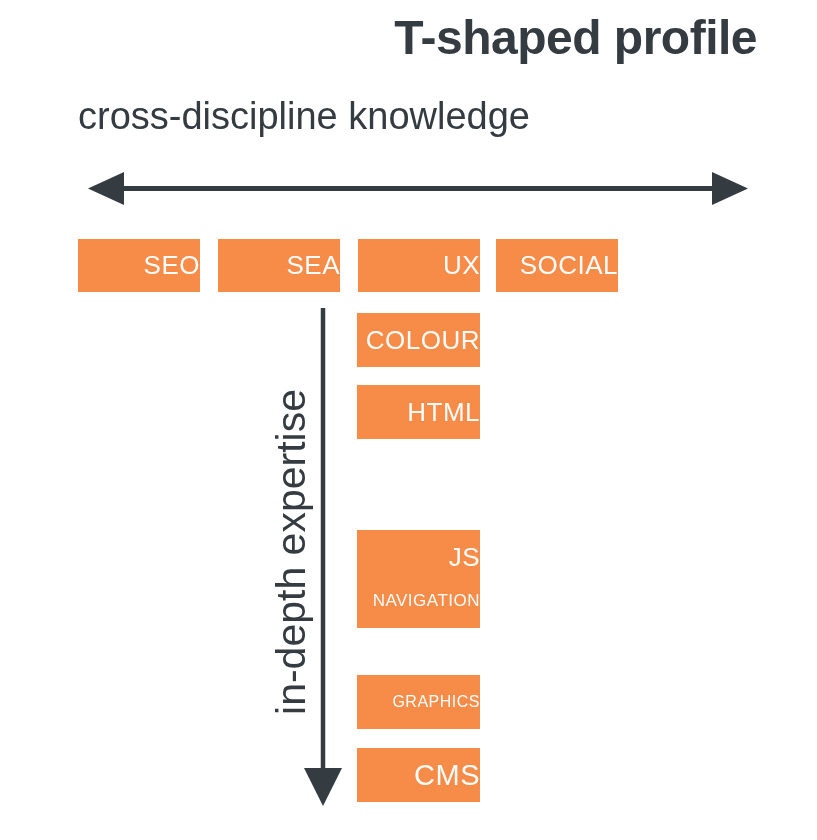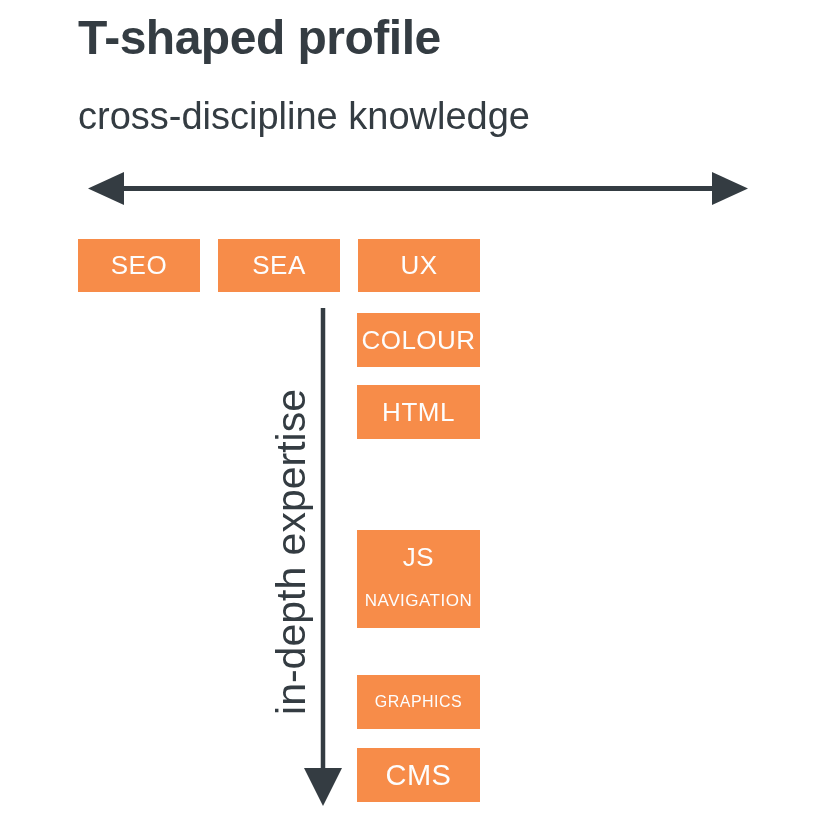--- a/index.html
+++ b/index.html
@@ -16,21 +16,21 @@
     overflow: hidden;
   }
   .canvas {
     position: relative;
     width: 817px; height: 840px;
     background: var(--bg);
   }
   .title {
     position: absolute;
     top: 10px; left: 78px; width: 679px;
-    text-align: left;
+    text-align: right;
     font-size: 48px;
     font-weight: 700;
     color: var(--dark);
     letter-spacing: -0.5px;
   }
   .subtitle {
     position: absolute;
     top: 95px; left: 78px; width: 679px;
     text-align: left;
     font-size: 38px;
@@ -59,21 +59,21 @@
     font-size: 41px;
     font-weight: 400;
     color: var(--dark);
   }
   .box {
     position: absolute;
     background: var(--accent);
     color: var(--boxtext);
     display: flex;
     align-items: center;
-    justify-content: center;
+    justify-content: flex-end;
     font-size: 26px;
     letter-spacing: 0.5px;
     font-weight: 400;
   }
   .row-box { top: 239px; width: 122px; height: 53px; }
   .col-box { left: 357px; width: 123px; height: 54px; }
   .box.small  { font-size: 17px; }
   .box.small2 { font-size: 16px; }
   .box.large  { font-size: 29px; }
 </style>
@@ -93,20 +93,23 @@
 
   <div class="box row-box" style="left:78px">
       <span>SEO</span>
     </div>
   <div class="box row-box" style="left:358px">
       <span>UX</span>
     </div>
   <div class="box row-box" style="left:218px">
       <span>SEA</span>
     </div>
+  <div class="box row-box" style="left:496px">
+      <span>SOCIAL</span>
+    </div>
 
   <svg class="v-arrow" viewBox="0 0 42 502" xmlns="http://www.w3.org/2000/svg">
     <line x1="21" y1="2" x2="21" y2="464"></line>
     <polygon points="21,500 2,462 40,462"></polygon>
   </svg>
 
   <div class="v-label">in-depth expertise</div>
 
   <div class="box col-box" style="top:313px">
       <span>COLOUR</span>

